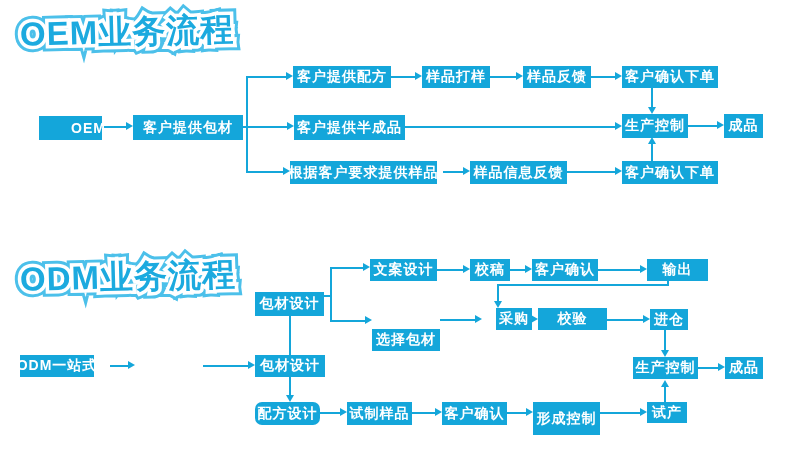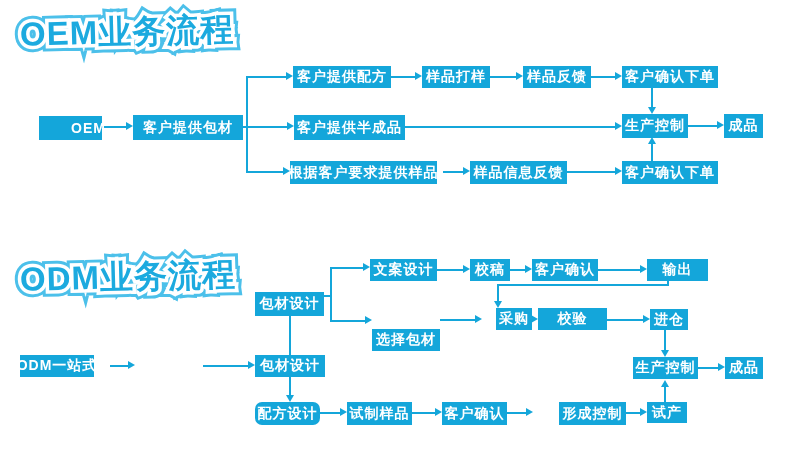--- a/index.html
+++ b/index.html
@@ -97,21 +97,21 @@
   <div class="node" style="left:470px; top:259px; width:40px; height:22px;">校稿</div>
   <div class="node" style="left:532px; top:259px; width:66px; height:22px;">客户确认</div>
   <div class="node" style="left:647px; top:259px; width:61px; height:22px;">输出</div>
   <div class="node" style="left:372px; top:309px; width:68px; height:22px;margin-top:20px;">选择包材</div>
   <div class="node" style="left:496px; top:308px; width:36px; height:22px;">采购</div>
   <div class="node" style="left:538px; top:308px; width:69px; height:22px;">校验</div>
   <div class="node" style="left:650px; top:309px; width:38px; height:21px;">进仓</div>
   <div class="node" style="left:255px; top:402px; width:65px; height:23px;border-radius:7px;">配方设计</div>
   <div class="node" style="left:347px; top:402px; width:65px; height:23px;">试制样品</div>
   <div class="node" style="left:442px; top:402px; width:65px; height:23px;">客户确认</div>
-  <div class="node" style="left:559px; top:402px; width:67px; height:23px;">形成控制</div>
+  <div class="node" style="left:533px; top:402px; width:67px; height:33px;">形成控制</div>
   <div class="node" style="left:647px; top:402px; width:40px; height:21px;">试产</div>
   <div class="node" style="left:633px; top:357px; width:65px; height:22px;">生产控制</div>
   <div class="node" style="left:725px; top:357px; width:38px; height:22px;">成品</div>
 
   <div class="hline" style="left:110px; top:365px; width:18px;"></div>
   <div class="arr-r" style="left:128px; top:361px;"></div>
   <div class="hline" style="left:203px; top:365px; width:45px;"></div>
   <div class="arr-r" style="left:248px; top:361px;"></div>
 
   <div class="arr-u" style="left:286px; top:308px;"></div>

